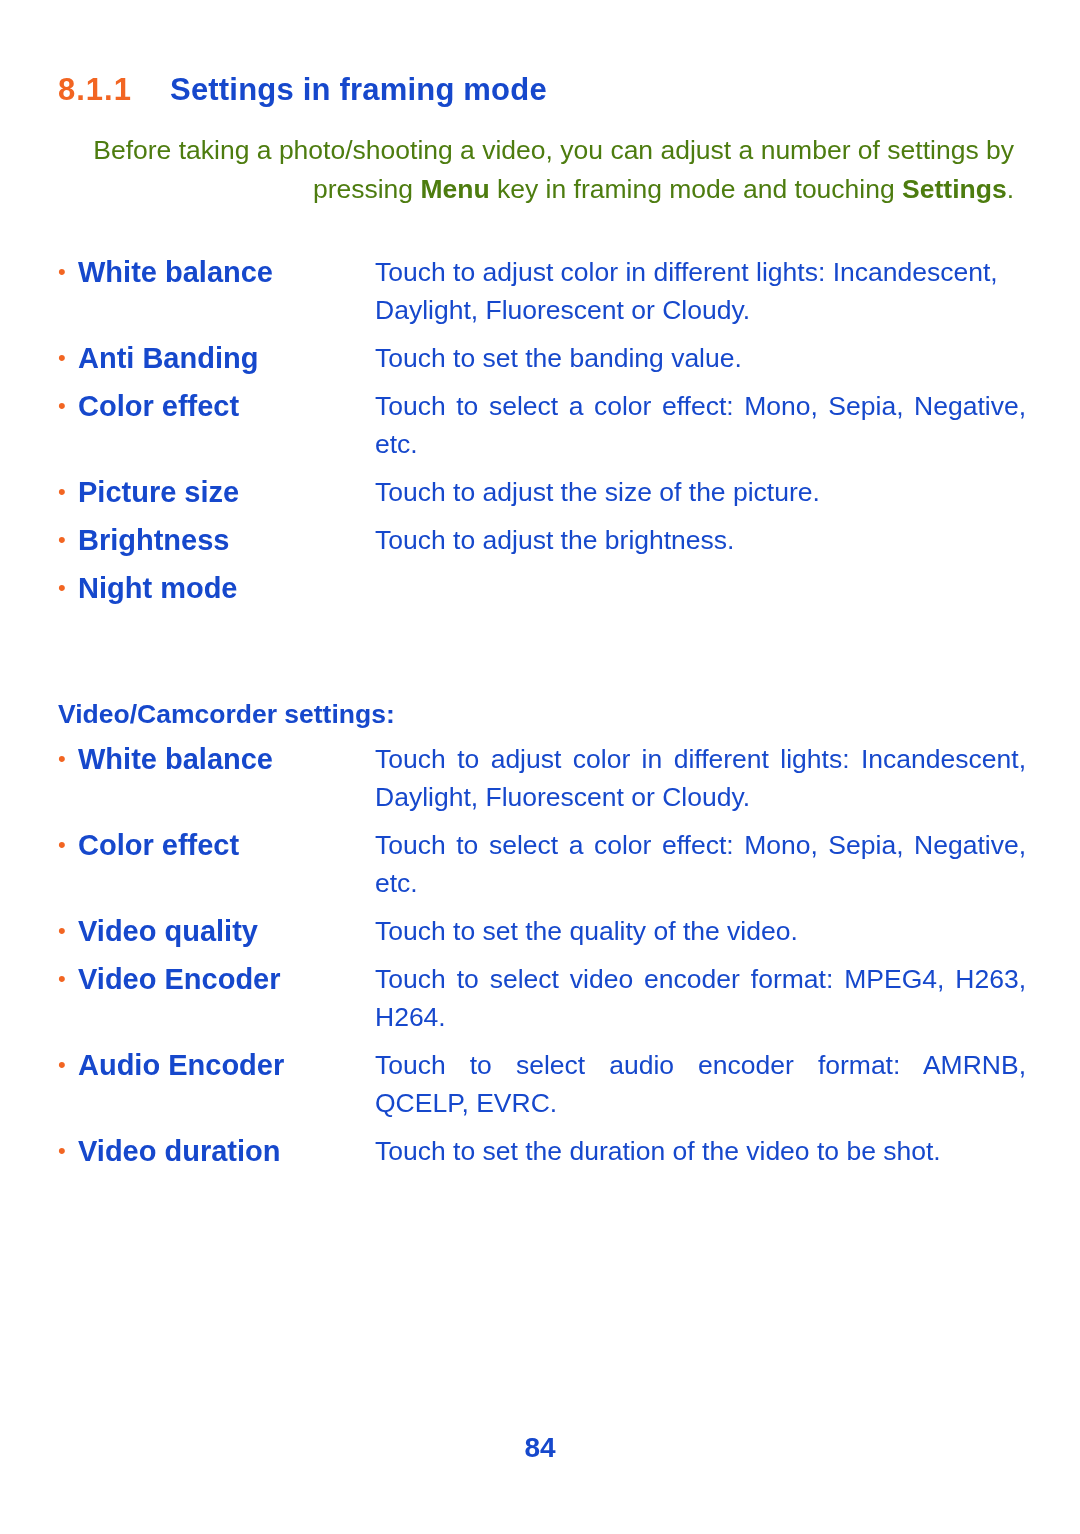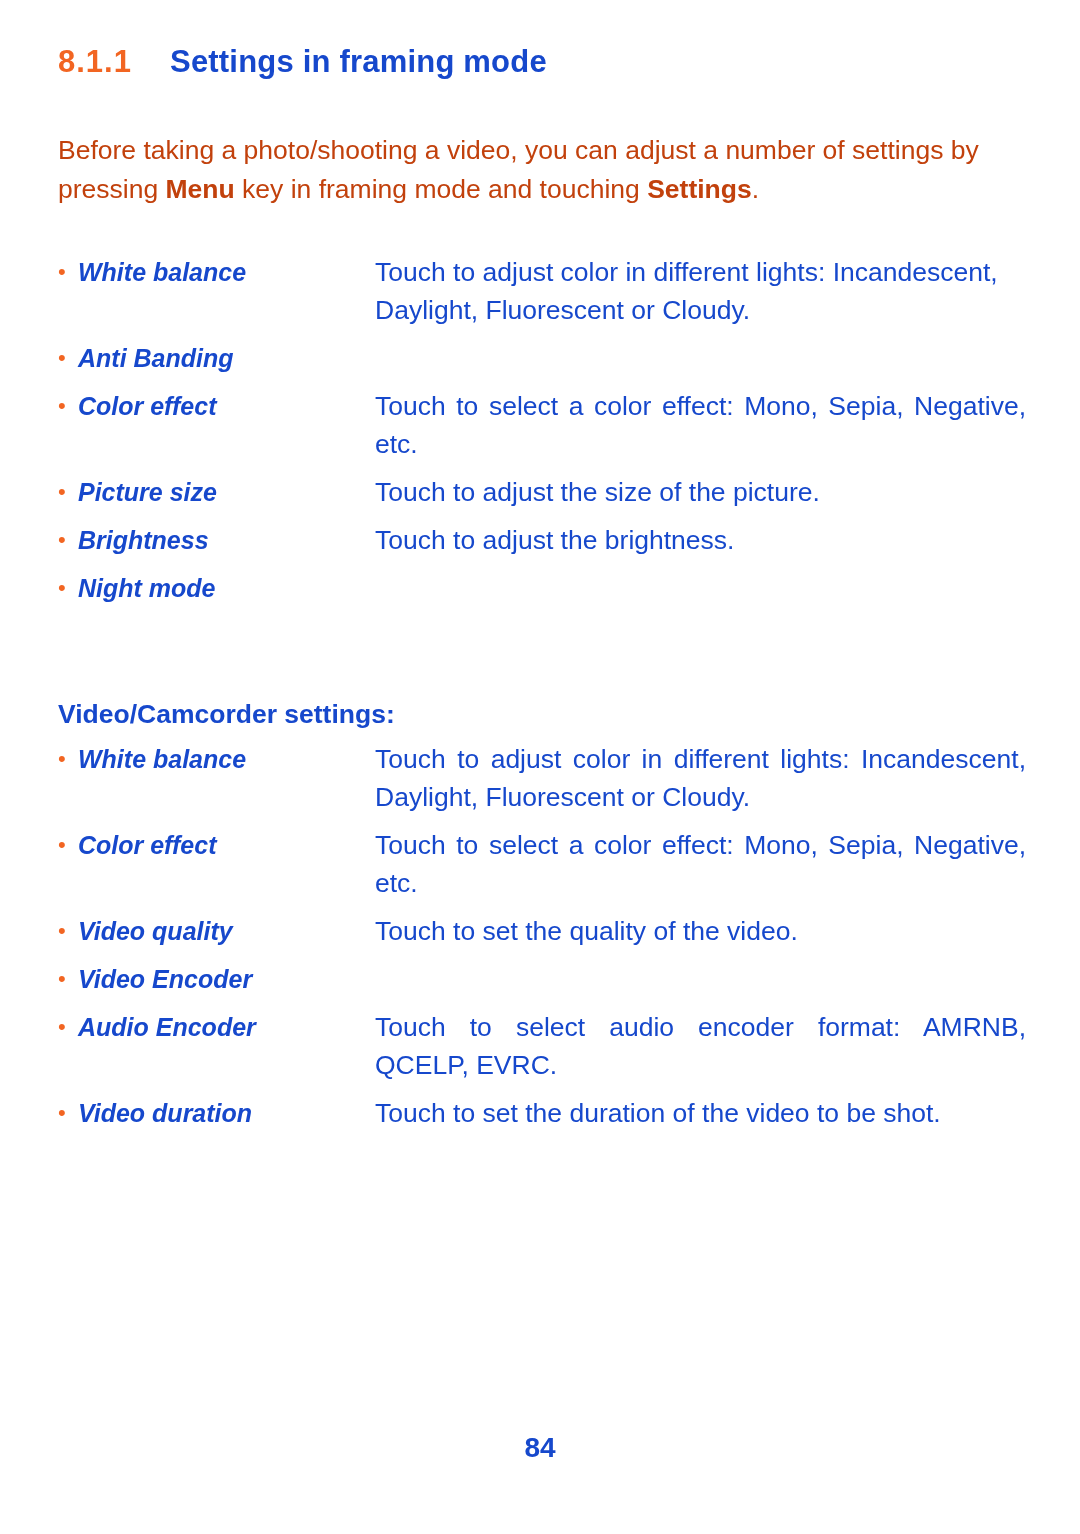--- a/index.html
+++ b/index.html
@@ -40,32 +40,33 @@
     font-weight: bold;
     letter-spacing: 1px;
     width: 112px;
     flex: 0 0 112px;
   }
   .section-title {
     color: #1648cc;
     font-size: 31px;
     font-weight: bold;
     letter-spacing: 0.2px;
+    margin-top: 28px;
   }
 
   
   .intro {
     position: absolute;
-    left: 58px;
+    left: 46px;
     top: 104px;
     width: 968px;
     font-size: 26.5px;
     line-height: 39px;
-    color: #c2410c;
-    text-align: left;
+    color: #4d7c0f;
+    text-align: right;
   }
   .intro b { font-weight: bold; }
 
   
   .subheading {
     position: absolute;
     left: 58px;
     width: 900px;
     font-size: 26.5px;
     font-weight: bold;
@@ -95,26 +96,25 @@
     padding-top: 0;
   }
   .bullet {
     color: #f26522;
     font-size: 22px;
     line-height: 38px;
     flex: 0 0 20px;
     text-align: left;
   }
   .term {
-    font-size: 25px;
+    font-size: 29px;
     font-weight: bold;
     line-height: 38px;
     color: #1648cc;
     white-space: nowrap;
-    font-style: italic;
   }
   .desc {
     flex: 1 1 auto;
     font-size: 26.5px;
     line-height: 38px;
     color: #1648cc;
   }
   .desc.justify {
     text-align: justify;
     text-align-last: left;
@@ -153,20 +153,21 @@
           <span class="bullet">•</span>
           <span class="term">White balance</span>
         </div>
         <div class="desc">Touch to adjust color in different lights: Incandescent, Daylight, Fluorescent or Cloudy.</div>
       </div>
       <div class="dl-row">
         <div class="term-cell">
           <span class="bullet">•</span>
           <span class="term">Anti Banding</span>
         </div>
+        <div class="desc">Touch to set the banding value.</div>
       </div>
       <div class="dl-row">
         <div class="term-cell">
           <span class="bullet">•</span>
           <span class="term">Color effect</span>
         </div>
         <div class="desc justify">Touch to select a color effect: Mono, Sepia, Negative, etc.</div>
       </div>
       <div class="dl-row">
         <div class="term-cell">
@@ -212,20 +213,21 @@
           <span class="bullet">•</span>
           <span class="term">Video quality</span>
         </div>
         <div class="desc">Touch to set the quality of the video.</div>
       </div>
       <div class="dl-row">
         <div class="term-cell">
           <span class="bullet">•</span>
           <span class="term">Video Encoder</span>
         </div>
+        <div class="desc justify">Touch to select video encoder format: MPEG4, H263, H264.</div>
       </div>
       <div class="dl-row">
         <div class="term-cell">
           <span class="bullet">•</span>
           <span class="term">Audio Encoder</span>
         </div>
         <div class="desc justify">Touch to select audio encoder format: AMRNB, QCELP, EVRC.</div>
       </div>
       <div class="dl-row">
         <div class="term-cell">

